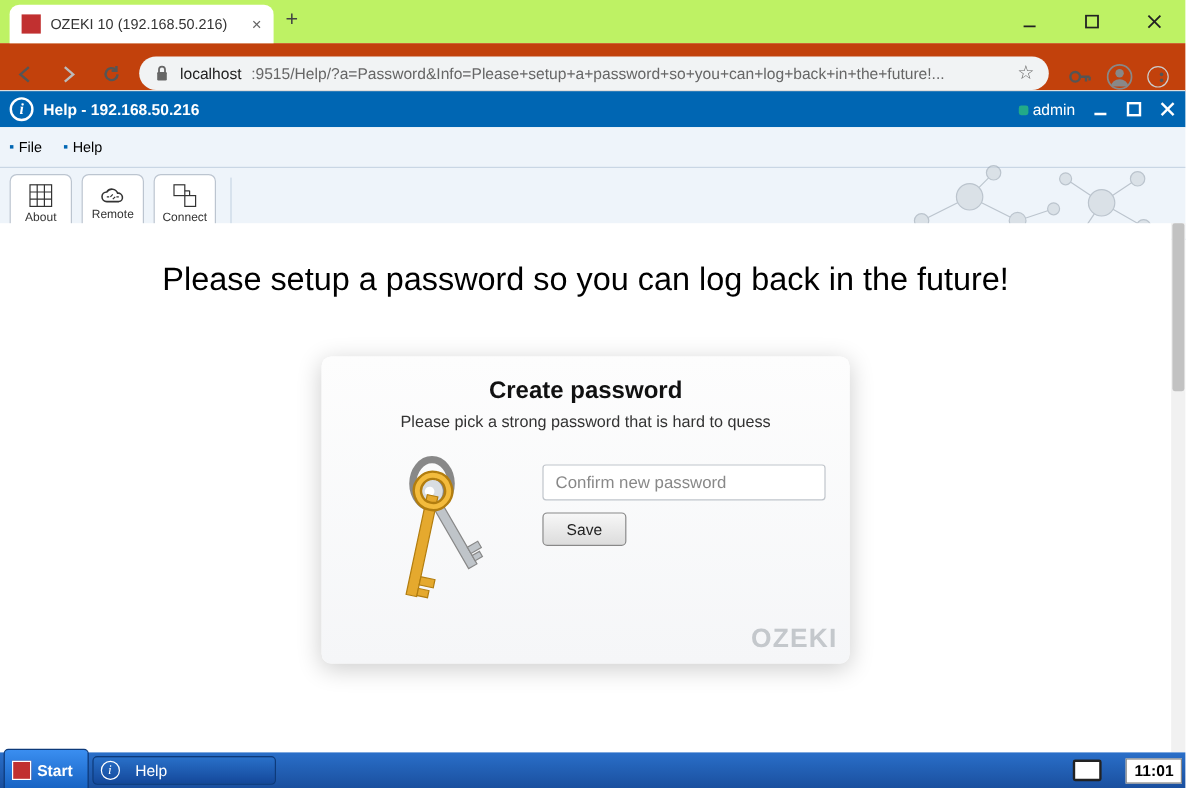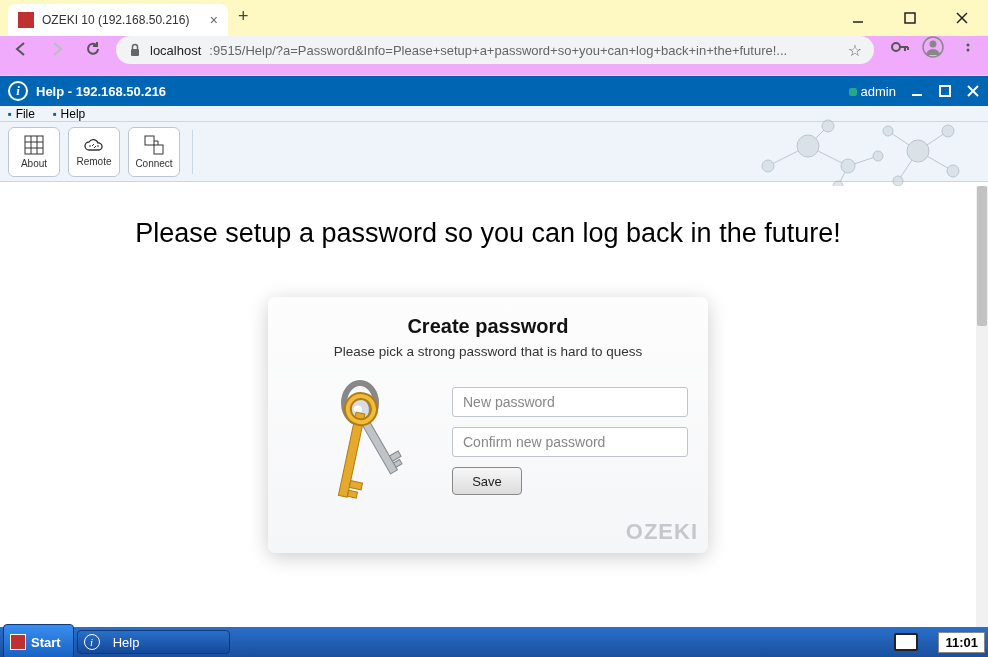--- a/index.html
+++ b/index.html
@@ -1,43 +1,43 @@
 <!DOCTYPE html>
 <html><head>
 <meta charset="utf-8">
 <style>
 * { margin: 0; padding: 0; box-sizing: border-box; font-family: Arial, sans-serif; }
 body { width: 988px; height: 657px; overflow: hidden; background: #fff; position: relative; }
 
 
-.browser-tabs { height: 36px; background: #fef9c3; display: flex; align-items: flex-end; padding-left: 8px; }
+.browser-tabs { height: 36px; background: #bef264; display: flex; align-items: flex-end; padding-left: 8px; }
 .tab { background: #fff; height: 32px; display: flex; align-items: center; padding: 0 10px; border-radius: 8px 8px 0 0; min-width: 220px; font-size: 12px; color: #333; gap: 8px; }
 .tab-favicon { width: 16px; height: 16px; background: #c13030; display: inline-block; }
 .tab-close { margin-left: auto; color: #666; font-size: 14px; cursor: pointer; }
 .new-tab { margin-left: 10px; color: #444; font-size: 18px; align-self: center; padding-bottom: 4px; cursor: pointer; }
 .win-controls { margin-left: auto; display: flex; height: 36px; align-items: center; padding-right: 4px; gap: 8px; }
 .win-btn { width: 44px; height: 28px; display: flex; align-items: center; justify-content: center; color: #222; }
 
-.addr-bar { height: 40px; background: #f0abfc; border-bottom: 1px solid #ddd; display: flex; align-items: flex-start; padding: 0 8px; gap: 10px; }
+.addr-bar { height: 40px; background: #c2410c; border-bottom: 1px solid #ddd; display: flex; align-items: flex-end; padding: 0 8px; gap: 10px; }
 .nav-btn { color: #555; padding: 4px; display: flex; align-items: center; justify-content: center; }
 .nav-btn.disabled { color: #bbb; }
 .url-box { flex: 1; height: 28px; background: #f1f3f4; border-radius: 14px; display: flex; align-items: center; padding: 0 12px; font-size: 13px; color: #555; gap: 8px; }
 .url-host { color: #222; }
 .url-rest { color: #666; overflow: hidden; white-space: nowrap; text-overflow: ellipsis; }
 .addr-right { display: flex; align-items: center; gap: 12px; padding: 0 6px; }
 
 
 .app-header { height: 30px; background: #0066b3; color: #fff; display: flex; align-items: center; padding: 0 8px; font-size: 13px; font-weight: bold; }
 .info-circle { width: 20px; height: 20px; border: 2px solid #fff; border-radius: 50%; display: inline-flex; align-items: center; justify-content: center; font-size: 13px; font-family: serif; font-style: italic; margin-right: 8px; }
 .hdr-right { margin-left: auto; display: flex; align-items: center; gap: 14px; font-weight: normal; }
 .status-dot { width: 8px; height: 8px; background: #2a8; border-radius: 2px; display:inline-block; margin-right:4px; }
 .hdr-icon { color:#fff; cursor:pointer; }
 
 
-.menu-bar { height: 16px; background: #eef4fa; display: flex; align-items: center; padding: 0 8px; font-size: 12px; gap: 18px; border-bottom: 1px solid #c9d6e4; }
+.menu-bar { height: 34px; background: #eef4fa; display: flex; align-items: center; padding: 0 8px; font-size: 12px; gap: 18px; border-bottom: 1px solid #c9d6e4; }
 .menu-item::before { content:"■"; color:#0066b3; font-size:6px; margin-right:4px; vertical-align:middle; }
 
 
 .toolbar-row { height: 60px; background: #eef4fa; border-bottom: 1px solid #c9d6e4; display: flex; align-items: center; padding: 4px 8px; gap: 8px; position:relative; }
 .tb-btn { width: 52px; height: 50px; background: #fff; border: 1px solid #bcc5d0; border-radius: 6px; display:flex; flex-direction:column; align-items:center; justify-content:center; font-size:10px; color:#333; gap:2px; cursor:pointer; }
 .tb-sep { width:1px; height:44px; background:#c9d6e4; margin:0 4px; }
 .network-deco { position:absolute; right:10px; top:-6px; width:240px; height:80px; opacity:0.6; }
 
 
 .content { position: absolute; top: 186px; left: 0; right: 12px; bottom: 30px; background: #fff; overflow: hidden; }
@@ -245,21 +245,20 @@
         </g>
 
         <g transform="rotate(12 72 40)">
           <rect x="68" y="40" width="9" height="85" fill="#e5a92e" stroke="#b27d0f"></rect>
           <path d="M72 20 a16 16 0 1 0 0.1 0 M72 26 a10 10 0 1 0 0.1 0" fill="#f3bb3d" stroke="#b27d0f" stroke-width="2" fill-rule="evenodd"></path>
           <rect x="77" y="108" width="12" height="7" fill="#e5a92e" stroke="#b27d0f"></rect>
           <rect x="77" y="118" width="9" height="6" fill="#e5a92e" stroke="#b27d0f"></rect>
         </g>
       </svg>
       <div class="form-col">
-        <input class="txt-input" type="password" placeholder="New password" style="">
         <input class="txt-input" type="password" placeholder="Confirm new password" style="">
         <button class="save-btn">Save</button>
       </div>
     </div>
     <div class="watermark">OZEKI</div>
   </div>
 </div>
 
 <div class="fake-scroll">
   <div class="fake-thumb"></div>

